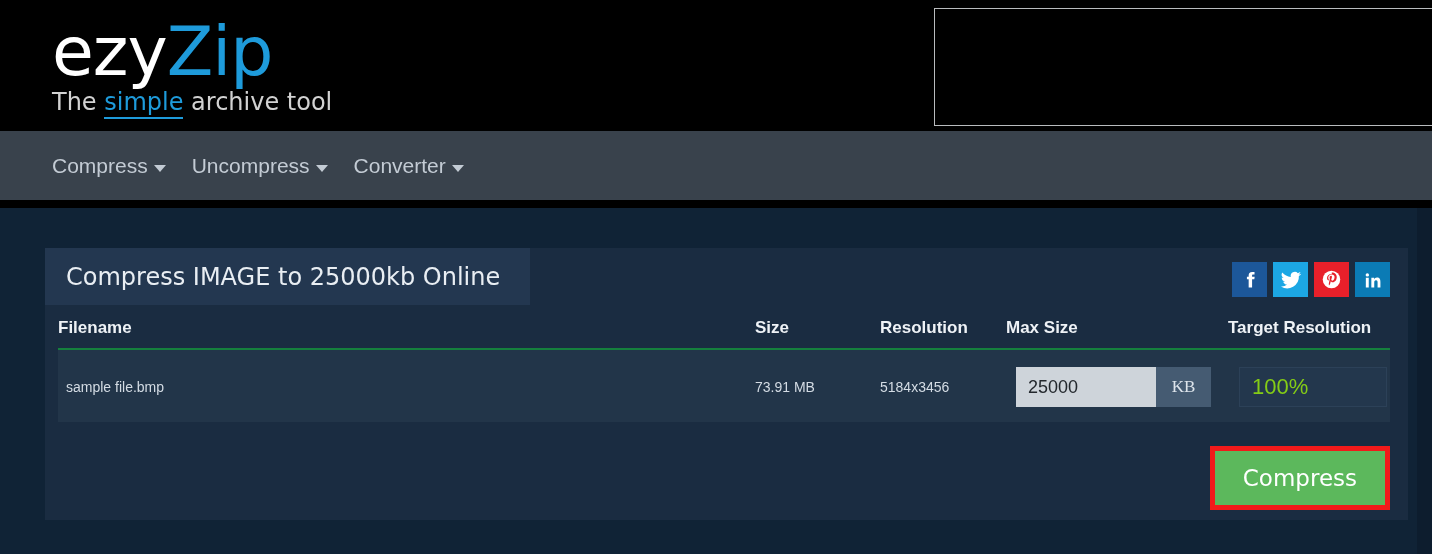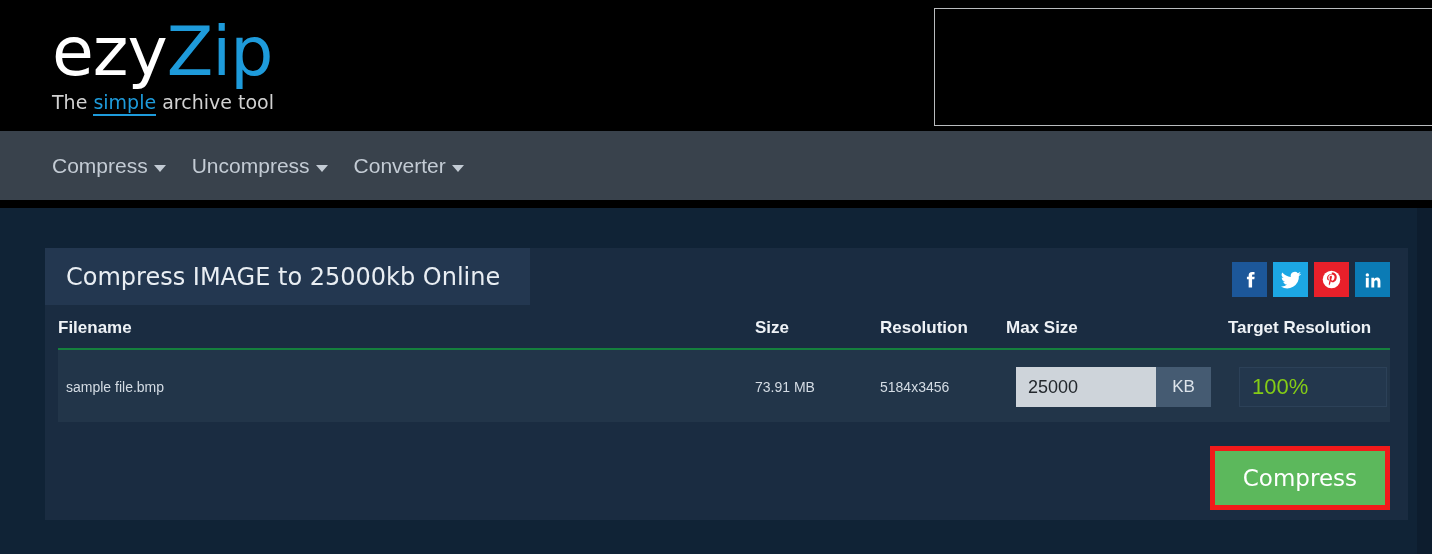--- a/index.html
+++ b/index.html
@@ -37,21 +37,21 @@
     line-height: 72px;
     letter-spacing: -1px;
     font-weight: 400;
     color: #ffffff;
     font-family: "DejaVu Sans", sans-serif;
     white-space: nowrap;
   }
   .logo-word .blue { color: #1e9bdb; }
   .logo-tagline {
     margin-top: 2px;
-    font-size: 19px;
+    font-size: 24px;
     line-height: 24px;
     color: #d2d2d2;
     font-family: "DejaVu Sans", sans-serif;
     white-space: nowrap;
   }
   .logo-tagline .blue-underline {
     color: #1e9bdb;
     border-bottom: 2px solid #1e9bdb;
     padding-bottom: 1px;
   }
@@ -240,21 +240,21 @@
     font-size: 18px;
     font-family: "Liberation Sans", sans-serif;
     padding: 0 12px;
   }
   .maxsize-unit {
     width: 55px;
     height: 40px;
     background: #455b72;
     color: #dde4eb;
     font-size: 17px;
-    font-family: Liberation Sans, sans-serif;
+    font-family: Liberation Serif, serif;
     display: flex;
     align-items: center;
     justify-content: center;
   }
   .targetres-select {
     position: absolute;
     left: 1181px;
     top: 17px;
     width: 148px;
     height: 40px;

